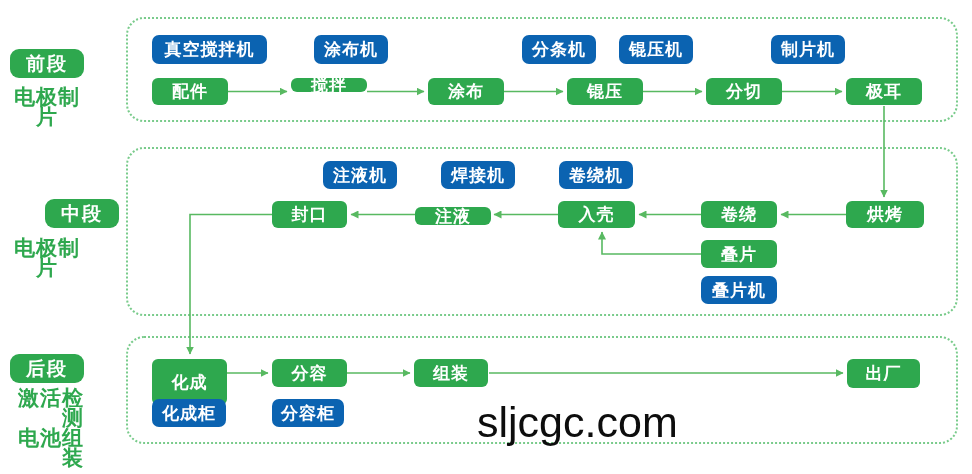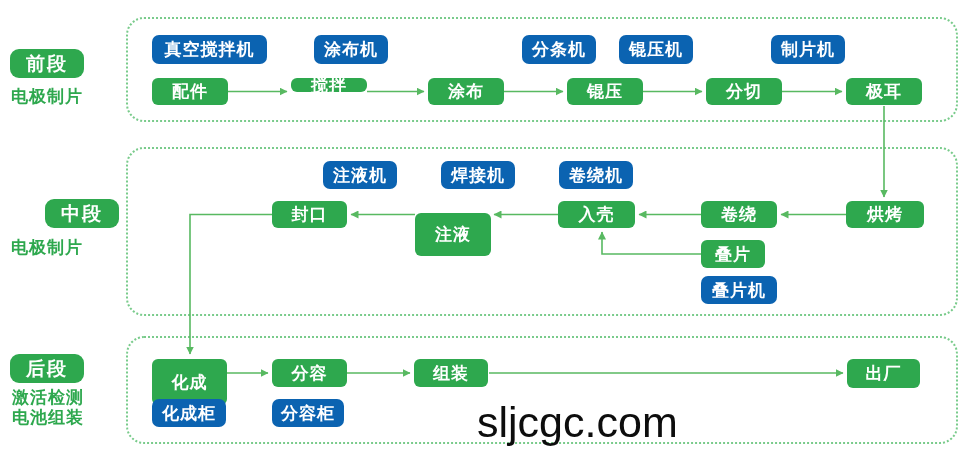--- a/index.html
+++ b/index.html
@@ -16,21 +16,21 @@
     letter-spacing:1px;white-space:nowrap;
   }
   .proc{background:#2ea84e;}
   .equip{background:#0b63b1;border-radius:7px;}
   .stage-badge{
     position:absolute;display:flex;align-items:center;justify-content:center;
     background:#2ea84e;color:#fff;font-weight:bold;font-size:19px;border-radius:9px;
     letter-spacing:2px;
   }
   .stage-sub{
-    position:absolute;color:#2ea84e;font-weight:bold;font-size:17px;text-align:center;
+    position:absolute;color:#2ea84e;font-weight:bold;font-size:21px;text-align:center;
     width:74px;line-height:20px;letter-spacing:1px;
   }
   #arrows{position:absolute;left:0;top:0;pointer-events:none;}
   .watermark{
     position:absolute;left:477px;top:399px;color:#0d0d0d;font-size:43px;font-weight:500;
     letter-spacing:0px;line-height:1.1;
   }
 </style>
 </head>
 <body>
@@ -90,25 +90,25 @@
   <div class="box proc" style="left:567px;top:78px;width:76px;height:27px;">锟压</div>
   <div class="box proc" style="left:706px;top:78px;width:76px;height:27px;">分切</div>
   <div class="box proc" style="left:846px;top:78px;width:76px;height:27px;">极耳</div>
 
   <div class="box equip" style="left:323px;top:161px;width:74px;height:28px;">注液机</div>
   <div class="box equip" style="left:441px;top:161px;width:74px;height:28px;">焊接机</div>
   <div class="box equip" style="left:559px;top:161px;width:74px;height:28px;">卷绕机</div>
   <div class="box equip" style="left:701px;top:276px;width:76px;height:28px;">叠片机</div>
 
   <div class="box proc" style="left:272px;top:201px;width:75px;height:27px;">封口</div>
-  <div class="box proc" style="left:415px;top:213px;width:76px;height:43px;">注液</div>
+  <div class="box proc" style="left:415px;top:207px;width:76px;height:18px;">注液</div>
   <div class="box proc" style="left:558px;top:201px;width:77px;height:27px;">入壳</div>
   <div class="box proc" style="left:701px;top:201px;width:76px;height:27px;">卷绕</div>
   <div class="box proc" style="left:846px;top:201px;width:78px;height:27px;">烘烤</div>
-  <div class="box proc" style="left:701px;top:240px;width:64px;height:28px;">叠片</div>
+  <div class="box proc" style="left:701px;top:240px;width:76px;height:28px;">叠片</div>
 
   <div class="box proc" style="left:152px;top:359px;width:75px;height:46px;">化成</div>
   <div class="box proc" style="left:272px;top:359px;width:75px;height:28px;">分容</div>
   <div class="box proc" style="left:414px;top:359px;width:74px;height:28px;">组装</div>
   <div class="box proc" style="left:847px;top:359px;width:73px;height:29px;">出厂</div>
 
   <div class="box equip" style="left:152px;top:399px;width:74px;height:28px;">化成柜</div>
   <div class="box equip" style="left:272px;top:399px;width:72px;height:28px;">分容柜</div>
 
   <div class="watermark">sljcgc.com</div>

